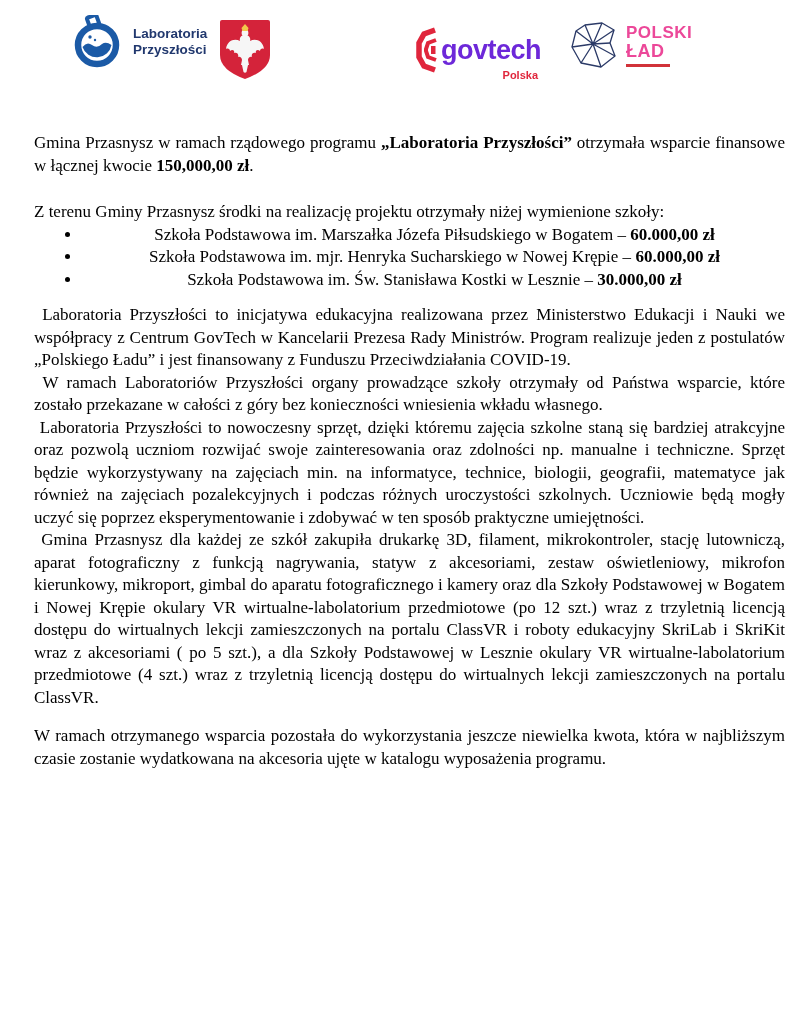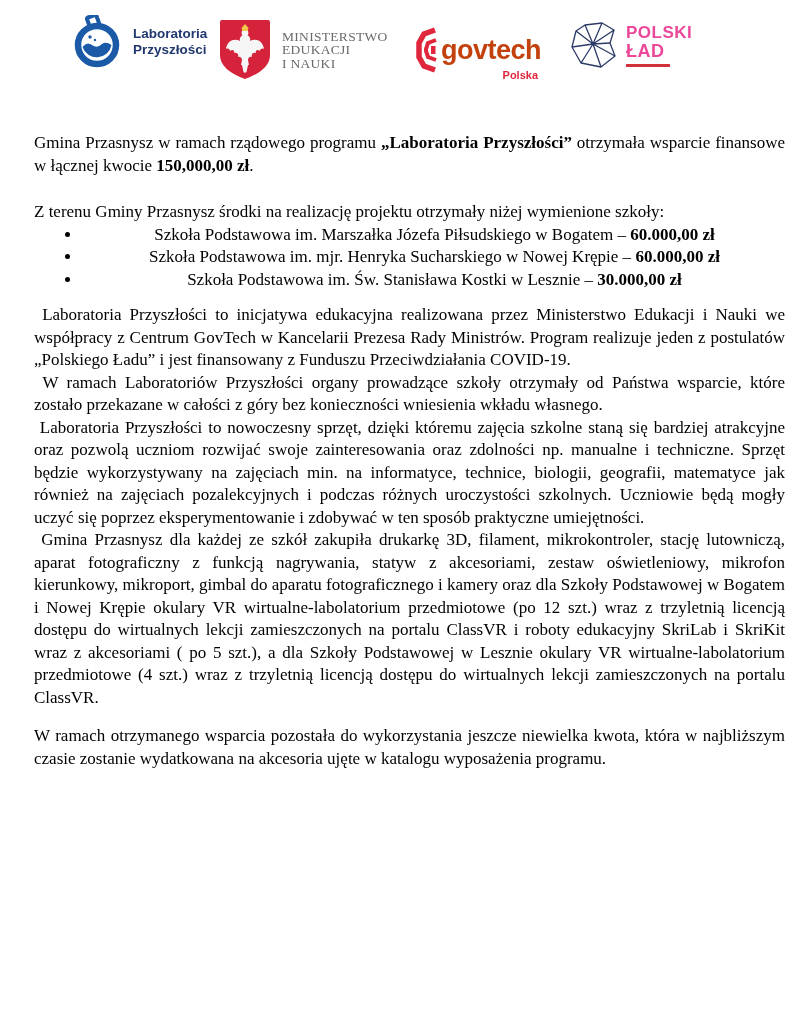--- a/index.html
+++ b/index.html
@@ -29,21 +29,21 @@
     font-size: 13.5px; line-height: 13.5px;
     letter-spacing: 0.3px;
     color: #6a6a6a;
   }
   .logo-gov { left: 414px; top: 27px; display: block; }
   .gov-row { display: flex; align-items: center; }
   .gov-word {
     margin-left: 3px;
     font-family: "Liberation Sans", sans-serif;
     font-weight: bold; font-size: 27px; line-height: 27px;
-    letter-spacing: -0.5px; color: #c2410c;
+    letter-spacing: -0.5px; color: #6d28d9;
   }
   .gov-sub {
     text-align: right; padding-right: 3px; margin-top: -4px;
     font-family: "Liberation Sans", sans-serif;
     font-weight: bold; font-size: 11px; color: #e0263c;
   }
   .logo-lad { left: 570px; top: 22px; }
   .lad-text { margin-left: 10px; font-family: "Liberation Sans", sans-serif; color: #ec4899; }
   .lad-l1 { font-weight: 600; font-size: 17px; line-height: 18px; letter-spacing: 0.5px; }
   .lad-l2 { font-weight: 900; font-size: 18px; line-height: 19px; letter-spacing: 0.5px; }
@@ -81,25 +81,20 @@
     </div>
 
     <div class="logo logo-men">
       <svg width="54" height="62" viewBox="0 0 54 62">
         <path d="M4 1 H50 Q52 1 52 3 V36 Q52 51 27 60 Q2 51 2 36 V3 Q2 1 4 1 Z" fill="#d4233a"></path>
         <path d="M27 16 C23 16 21 19 22 22 C16 19 9 22 8 30 C10 29 12 30 12 32 C14 30 17 31 16 34 C19 33 21 35 20 38 C22 37 24 39 24 41 L23 46 H31 L30 41 C30 39 32 37 34 38 C33 35 35 33 38 34 C37 31 40 30 42 32 C42 30 44 29 46 30 C45 22 38 19 32 22 C33 19 31 16 27 16 Z" fill="#f6f6f6"></path>
         <circle cx="27" cy="14" r="3.4" fill="#f6f6f6"></circle>
         <path d="M24 46 L30 46 L28.5 53 Q27 54.5 25.5 53 Z" fill="#f6f6f6"></path>
         <path d="M23.5 9 L27 5 L30.5 9 L29.5 12 H24.5 Z" fill="#f2c84b"></path>
       </svg>
-      <div class="men-text">
-        <div>MINISTERSTWO</div>
-        <div>EDUKACJI</div>
-        <div>I NAUKI</div>
-      </div>
     </div>
 
     <div class="logo logo-gov">
       <div class="gov-row">
         <svg width="24" height="46" viewBox="0 0 24 46">
           <g fill="none" stroke-width="5.5" stroke-linejoin="miter" stroke="#e0263c">
             <path d="M21 3 L10 7 L5 16 L5 30 L10 39 L21 43"></path>
           </g>
           <g fill="none" stroke-width="4" stroke="#e0263c">
             <path d="M22 13 L14 16 L12 22 L12 24 L14 30 L22 33"></path>

